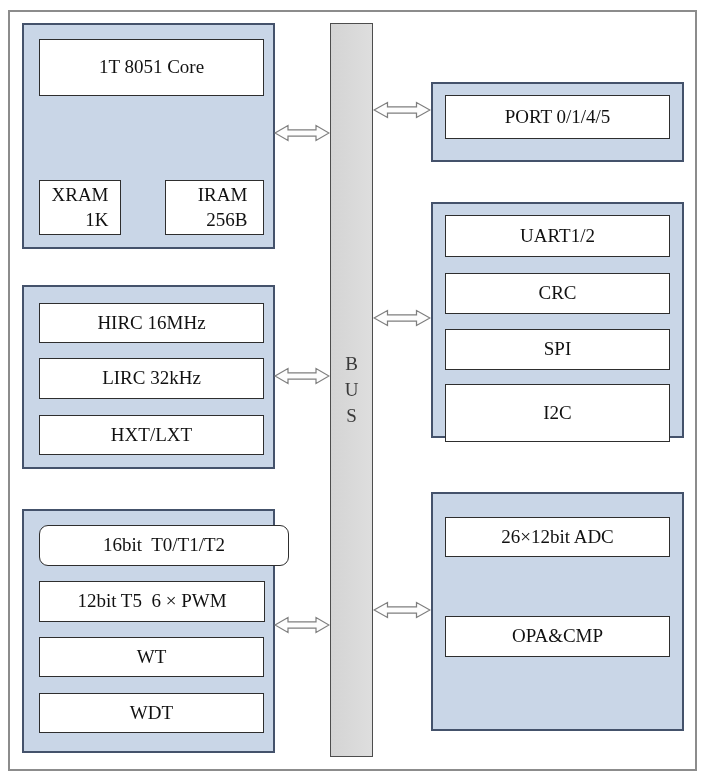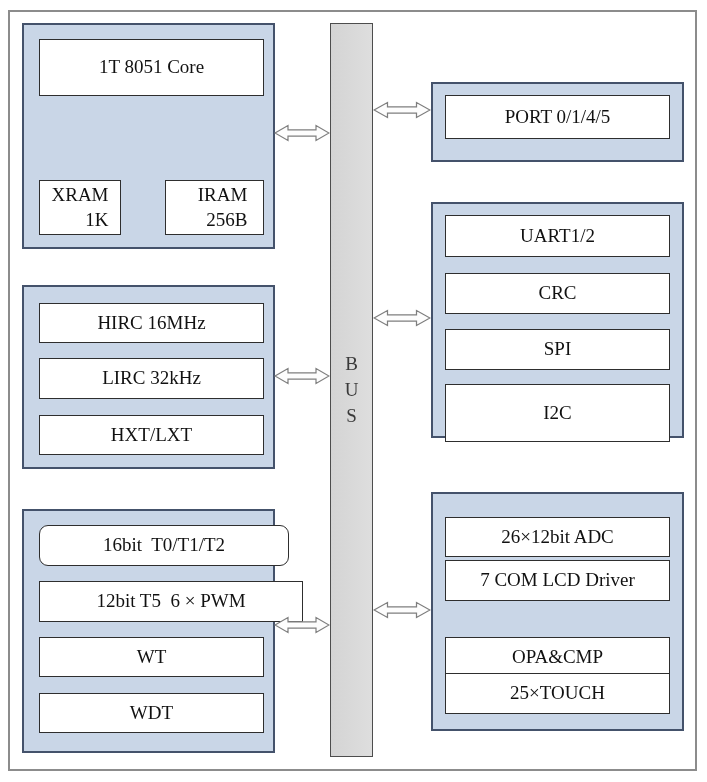--- a/index.html
+++ b/index.html
@@ -81,41 +81,39 @@
 </div>
 
 <div class="group" style="left:22px; top:285px; width:253px; height:184px;">
   <div class="box" style="left:15px; top:16px; width:225px; height:40px;">HIRC 16MHz</div>
   <div class="box" style="left:15px; top:71px; width:225px; height:41px;">LIRC 32kHz</div>
   <div class="box" style="left:15px; top:128px; width:225px; height:40px;">HXT/LXT</div>
 </div>
 
 <div class="group" style="left:22px; top:509px; width:253px; height:244px;">
   <div class="box" style="left:15px; top:14px; width:250px; height:41px;border-radius:9px;">16bit  T0/T1/T2</div>
-  <div class="box" style="left:15px; top:70px; width:264px; height:41px;">12bit T5  6 × PWM</div>
+  <div class="box" style="left:15px; top:70px; width:226px; height:41px;">12bit T5  6 × PWM</div>
   <div class="box" style="left:15px; top:182px; width:225px; height:40px;">WDT</div>
   <div class="box" style="left:15px; top:126px; width:225px; height:40px;">WT</div>
 </div>
 
 <div class="group" style="left:431px; top:82px; width:253px; height:80px;">
   <div class="box" style="left:12px; top:11px; width:225px; height:44px;">PORT 0/1/4/5</div>
 </div>
 
 <div class="group" style="left:431px; top:202px; width:253px; height:236px;">
   <div class="box" style="left:12px; top:11px; width:225px; height:42px;">UART1/2</div>
   <div class="box" style="left:12px; top:69px; width:225px; height:41px;">CRC</div>
   <div class="box" style="left:12px; top:125px; width:225px; height:41px;">SPI</div>
   <div class="box" style="left:12px; top:180px; width:225px; height:58px;">I2C</div>
 </div>
 
 <div class="group" style="left:431px; top:492px; width:253px; height:239px;">
   <div class="box" style="left:12px; top:11px; width:225px; height:40px;margin-top:12px;">26×12bit ADC</div>
-  <div class="box" style="left:12px; top:66px; width:225px; height:41px;">7 COM LCD Driver</div>
-  <div class="box" style="left:12px; top:122px; width:225px; height:41px;margin-top:21px;">OPA&amp;CMP</div>
-  <div class="box" style="left:12px; top:179px; width:225px; height:41px;">25×TOUCH</div>
+  <div class="box" style="left:12px; top:122px; width:225px; height:41px;">OPA&amp;CMP</div>
 </div>
 
 <div class="arrow" style="left:274px; top:123px;">
   <svg width="56" height="20" viewBox="0 0 56 20">
       <path d="M1,10 L14,2.5 L14,6.8 L42,6.8 L42,2.5 L55,10 L42,17.5 L42,13.2 L14,13.2 L14,17.5 Z" fill="var(--arrow-fill)" stroke="var(--arrow-stroke)" stroke-width="1.2"></path>
     </svg>
 </div>
 <div class="arrow" style="left:274px; top:366px;">
   <svg width="56" height="20" viewBox="0 0 56 20">
       <path d="M1,10 L14,2.5 L14,6.8 L42,6.8 L42,2.5 L55,10 L42,17.5 L42,13.2 L14,13.2 L14,17.5 Z" fill="var(--arrow-fill)" stroke="var(--arrow-stroke)" stroke-width="1.2"></path>

